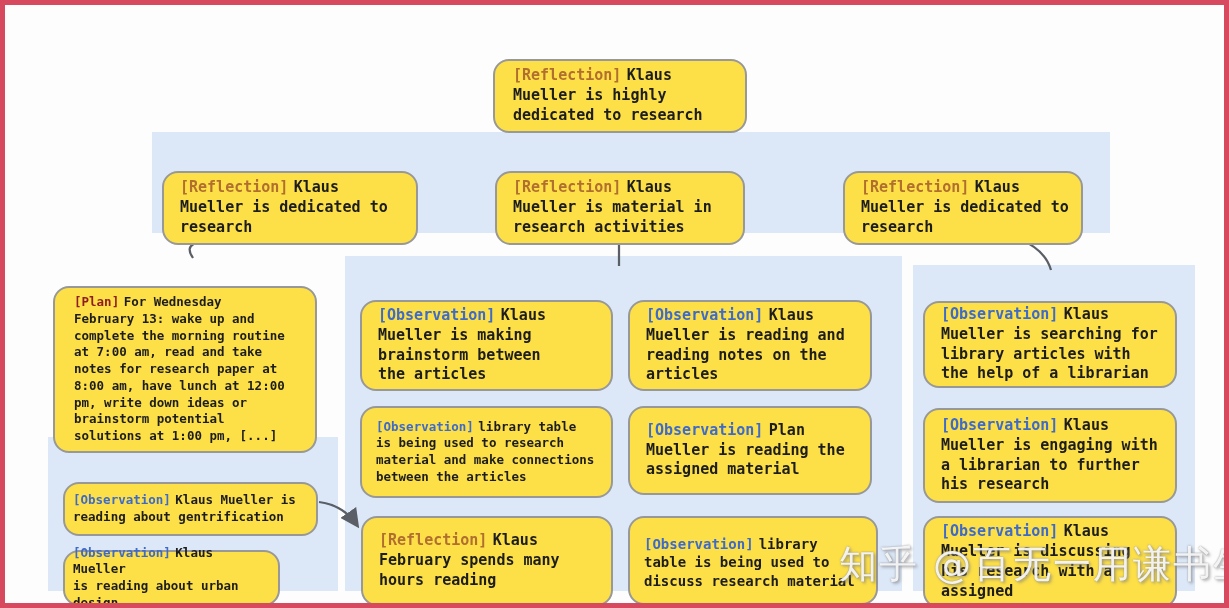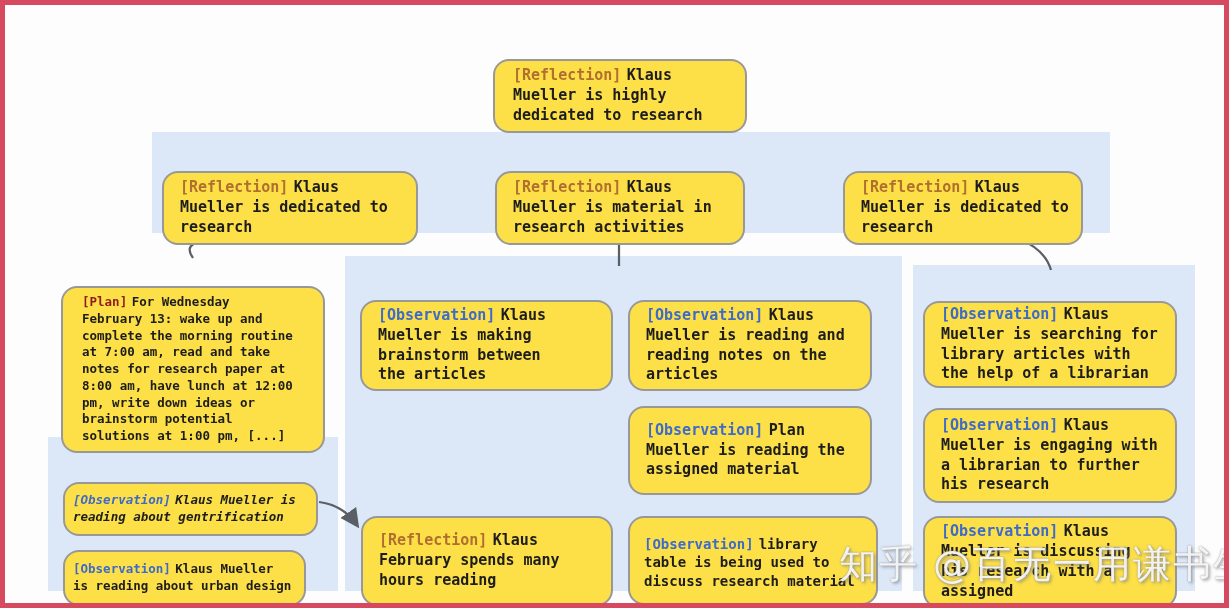--- a/index.html
+++ b/index.html
@@ -75,46 +75,52 @@
     <div class="inner"><span class="tag tag-reflection">[Reflection]</span><span class="body">Klaus
 Mueller is material in
 research activities</span></div>
   </div>
   <div class="node" style="left:838px;top:138px;width:240px;height:74px;padding:4px 8px 4px 16px;">
     <div class="inner"><span class="tag tag-reflection">[Reflection]</span><span class="body">Klaus
 Mueller is dedicated to
 research</span></div>
   </div>
 
-  <div class="node fs125" style="left:56px;top:253px;width:264px;height:167px;padding:8px 6px 8px 19px;">
+  <div class="node fs125" style="left:48px;top:253px;width:264px;height:167px;padding:8px 6px 8px 19px;">
     <div class="inner"><span class="tag tag-plan">[Plan]</span><span class="body">For Wednesday
 February 13: wake up and
 complete the morning routine
 at 7:00 am, read and take
 notes for research paper at
 8:00 am, have lunch at 12:00
 pm, write down ideas or
 brainstorm potential
 solutions at 1:00 pm, [...]</span></div>
   </div>
 
-  <div class="node fs125" style="left:58px;top:449px;width:255px;height:54px;padding:4px 8px;font-style:italic;">
+  <div class="node fs125" style="left:58px;top:449px;width:255px;height:54px;padding:4px 8px;">
     <div class="inner"><span class="tag tag-observation">[Observation]</span><span class="body">Klaus Mueller is
 reading about gentrification</span></div>
   </div>
-  <div class="node fs125" style="left:58px;top:517px;width:243px;height:56px;padding:4px 8px;">
+  <div class="node fs125" style="left:58px;top:517px;width:217px;height:56px;padding:4px 8px;">
     <div class="inner"><span class="tag tag-observation">[Observation]</span><span class="body">Klaus Mueller
 is reading about urban design</span></div>
   </div>
 
   <div class="node" style="left:355px;top:267px;width:253px;height:91px;">
     <div class="inner"><span class="tag tag-observation">[Observation]</span><span class="body">Klaus
 Mueller is making
 brainstorm between
 the articles</span></div>
+  </div>
+  <div class="node fs125" style="left:355px;top:373px;width:253px;height:92px;padding:4px 14px;">
+    <div class="inner"><span class="tag tag-observation">[Observation]</span><span class="body">library table
+is being used to research
+material and make connections
+between the articles</span></div>
   </div>
   <div class="node" style="left:356px;top:483px;width:252px;height:90px;">
     <div class="inner"><span class="tag tag-reflection">[Reflection]</span><span class="body">Klaus
 February spends many
 hours reading</span></div>
   </div>
 
   <div class="node" style="left:623px;top:267px;width:244px;height:91px;padding:4px 12px 4px 16px;">
     <div class="inner"><span class="tag tag-observation">[Observation]</span><span class="body">Klaus
 Mueller is reading and

